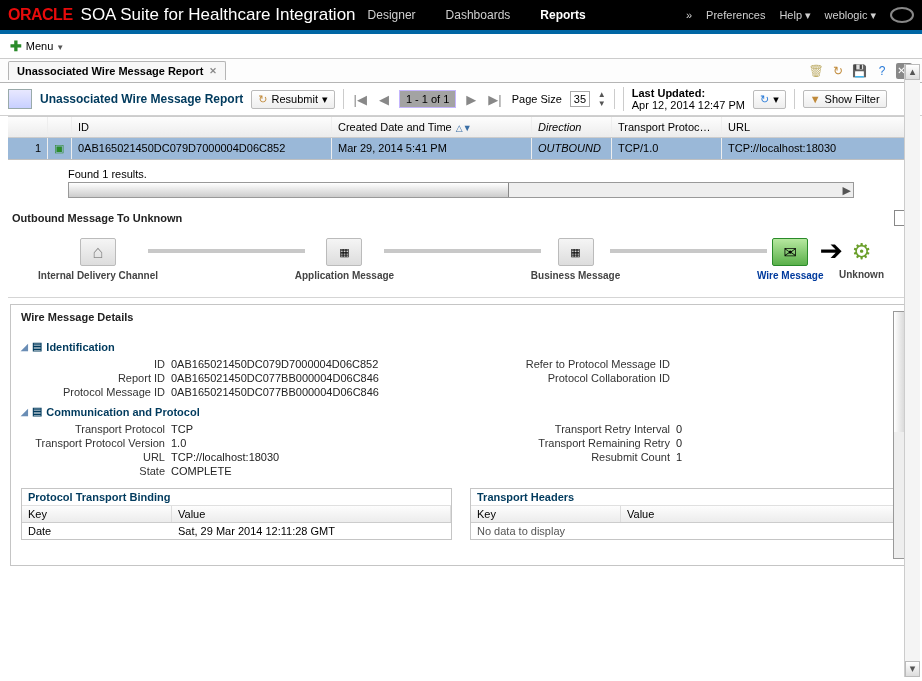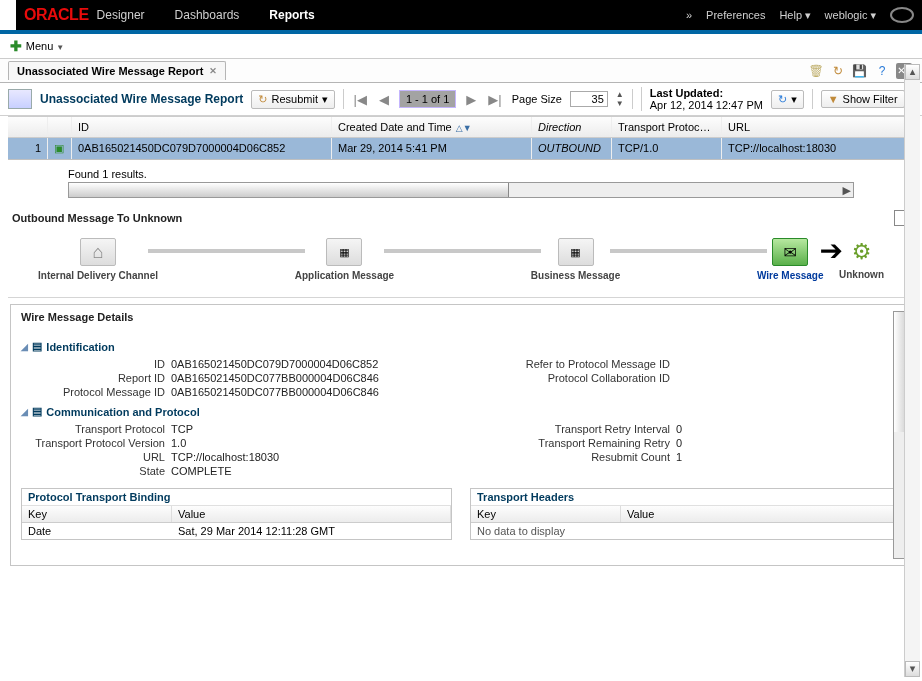--- a/index.html
+++ b/index.html
@@ -1,18 +1,18 @@
 <!DOCTYPE html>
 <html><head>
 <meta charset="utf-8">
 <style>
   * { box-sizing: border-box; margin: 0; padding: 0; font-family: Tahoma, Arial, sans-serif; font-size: 11px; }
   body { background: #fff; width: 922px; height: 681px; overflow: hidden; position: relative; }
   
-  .topbar { background: #000; color: #fff; height: 30px; display: flex; align-items: center; padding: 0 8px; margin-left: 16px; }
+  .topbar { background: #000; color: #fff; height: 30px; display: flex; align-items: center; padding: 0 8px; }
   .oracle-logo { color: #e80b0b; font-weight: bold; font-size: 16px; letter-spacing: -0.5px; margin-right: 8px; }
   .suite-title { color: #fff; font-size: 17px; margin-right: 12px; }
   .topnav { display: flex; gap: 30px; }
   .topnav span { color: #d0d0d0; font-size: 12px; cursor: pointer; }
   .topnav .active { color: #fff; font-weight: bold; }
   .top-right { margin-left: auto; display: flex; align-items: center; gap: 14px; }
   .top-right span { color: #d0d0d0; font-size: 11px; cursor: pointer; }
   .arrows { color: #2a6bbf; font-size: 14px; }
   .oval { width: 24px; height: 16px; border: 2px solid #888; border-radius: 50%; }
 
@@ -28,21 +28,21 @@
   .tab-icons { margin-left: auto; display: flex; gap: 6px; padding-right: 10px; }
   .tab-icons span { width: 16px; height: 16px; display: inline-flex; align-items: center; justify-content: center; cursor: pointer; font-size: 12px; }
 
   .toolbar { display: flex; align-items: center; padding: 4px 8px; gap: 8px; border-bottom: 1px solid #d0d0d0; }
   .report-icon { width: 24px; height: 20px; background: linear-gradient(#e8e8ff,#c8d0ff); border:1px solid #9aa; display:inline-block; }
   .report-title { color: #003a5d; font-weight: bold; font-size: 12px; }
   .btn { border:1px solid #bbb; background:linear-gradient(#fff,#eee); padding:2px 6px; border-radius:2px; cursor:pointer; display:inline-flex; align-items:center; gap:4px; }
   .sep { width:1px; height:20px; background:#ccc; }
   .nav-arrow { color:#888; font-size:13px; cursor:pointer; padding:0 2px; }
   .pager-box { border:1px solid #c4b5fd; padding:2px 6px; background:#a3a3a3; }
-  .page-size-input { width:38px; border:1px solid #aaa; padding:1px 3px; text-align:right; }
+  .page-size-input { width:20px; border:1px solid #aaa; padding:1px 3px; text-align:right; }
   .last-updated { font-size:10px; line-height:1.1; border-left:1px solid #ccc; padding-left:8px; }
   .last-updated strong { font-weight:bold; }
 
   .grid { margin: 0 8px; }
   .grid-head { display:flex; background:linear-gradient(#fdfdfd,#ececec); border-top:1px solid #ccc; border-bottom:1px solid #ccc; }
   .grid-head div, .grid-row div { padding:4px 6px; border-right:1px solid #eee; overflow:hidden; text-overflow:ellipsis; white-space:nowrap; }
   .grid-row { display:flex; background:#cfe0ef; border-bottom:1px solid #c0c0c0; }
   .grid-row.selected { background:#9ab8d8; }
   .c0{width:40px;text-align:right;} .c1{width:24px;} .c2{width:260px;} .c3{width:200px;} .c5{width:80px;font-style:italic;} .c6{width:110px;} .c7{flex:1;}
   .sort { color:#3a6ea5; font-size:9px; margin-left:4px; }
@@ -85,20 +85,21 @@
   .detail-scroll .thumb { position:absolute; top:0; left:0; right:0; height:120px; background:linear-gradient(90deg,#fff,#ccc); }
   
   .outer-scroll { position:absolute; right:2px; top:64px; bottom:4px; width:16px; border-left:1px solid #ccc; background:#f4f4f4; }
   .outer-scroll .up, .outer-scroll .down { height:16px; text-align:center; color:#555; background:linear-gradient(#fff,#ddd); border:1px solid #bbb; }
 </style>
 </head>
 <body>
 
 <div class="topbar">
   <span class="oracle-logo">ORACLE</span>
+  <span class="suite-title">SOA Suite for Healthcare Integration</span>
   <div class="topnav">
     <span>Designer</span>
     <span>Dashboards</span>
     <span class="active">Reports</span>
   </div>
   <div class="top-right">
     <span class="arrows">»</span>
     <span>Preferences</span>
     <span><span>Help</span> ▾</span>
     <span><span>weblogic</span> ▾</span>

